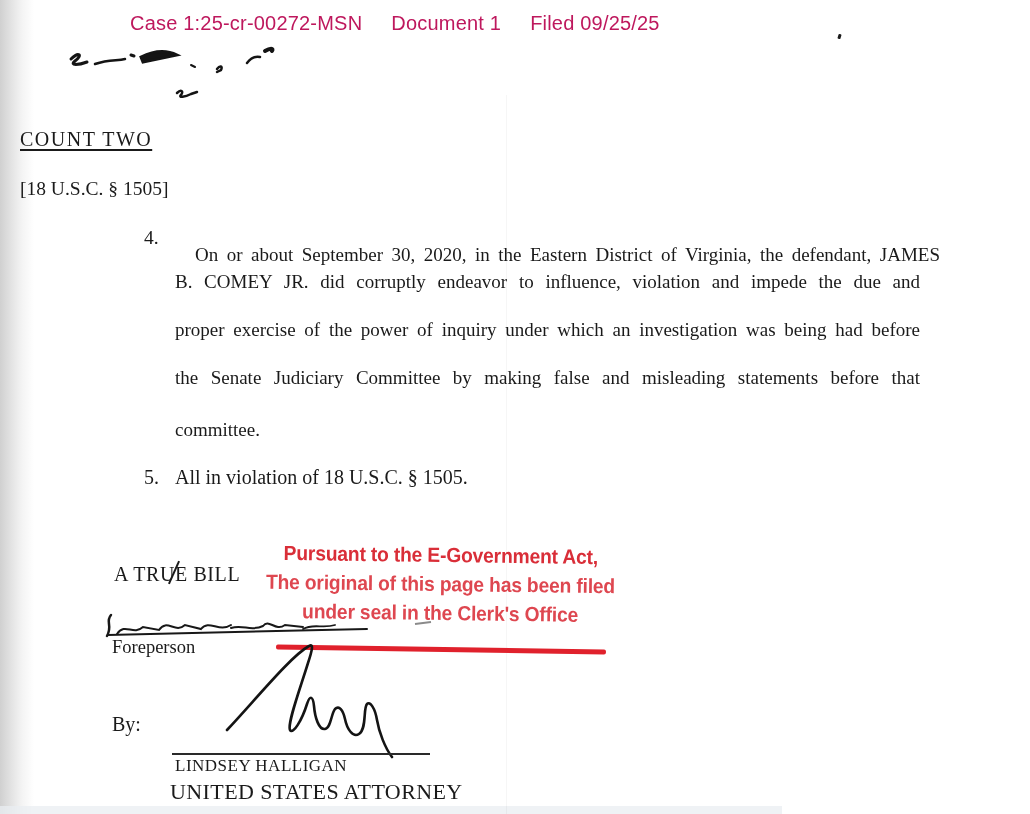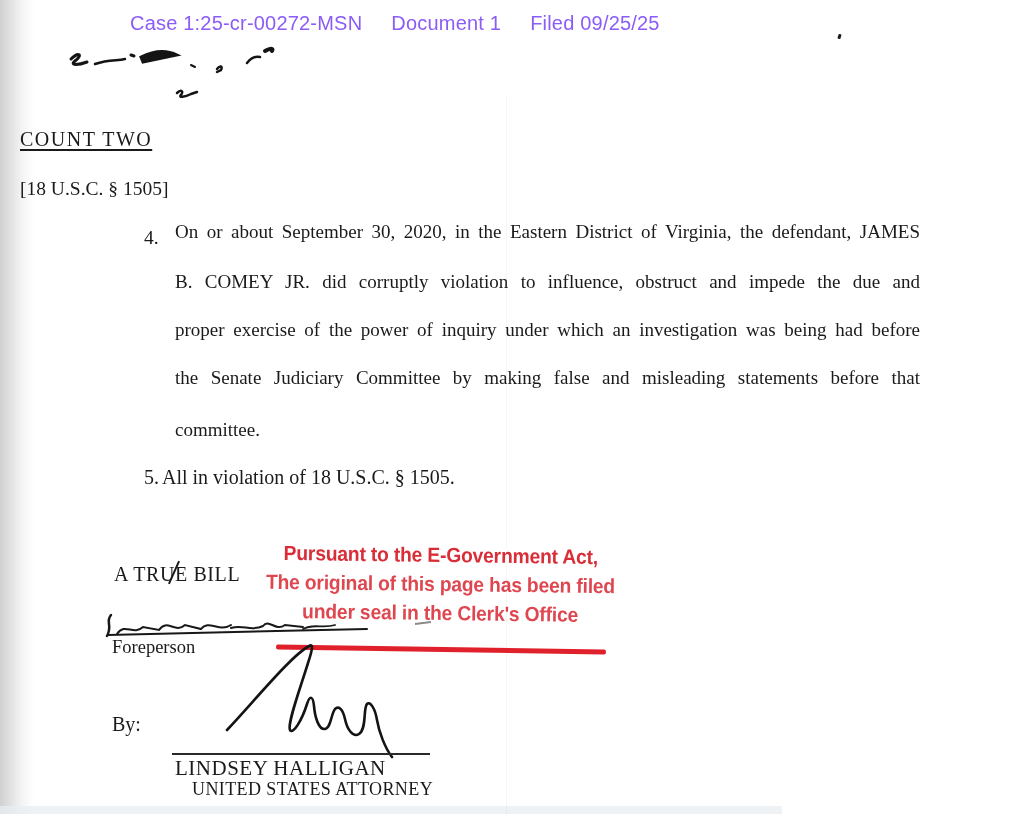--- a/index.html
+++ b/index.html
@@ -19,21 +19,21 @@
     background:#e9edf2;opacity:.75;
   }
   .crease{
     position:absolute;left:506px;top:95px;width:1px;height:719px;
     background:rgba(110,110,110,0.06);
   }
   
   .doc-header{
     position:absolute;left:130px;top:12px;display:flex;gap:29px;
     font-family:"Liberation Sans","DejaVu Sans",sans-serif;
-    font-size:20px;letter-spacing:.2px;color:#8b5cf6;white-space:nowrap;
+    font-size:20px;letter-spacing:.2px;color:#be185d;white-space:nowrap;
   }
   .ink-speck{
     position:absolute;left:838px;top:34px;width:3px;height:5px;
     background:#1c1c1c;border-radius:1px;transform:rotate(18deg);
   }
   
   .count-block{
     position:absolute;left:20px;top:127px;width:1020px;text-align:left;
     font-size:19.5px;line-height:24px;
   }
@@ -41,21 +41,21 @@
     font-size:20px;letter-spacing:1.5px;text-decoration:underline;
     text-underline-offset:3px;display:inline-block;margin-bottom:2px;
   }
   
   .para-num{position:absolute;font-size:19.5px;}
   .p4-line{
     position:absolute;left:175px;width:745px;font-size:19px;
     text-align:justify;text-align-last:justify;white-space:nowrap;
   }
   .p4-line.last{text-align:center;text-align-last:left;}
-  .p5-text{position:absolute;left:162px;top:466px;font-size:20px;}
+  .p5-text{position:absolute;left:175px;top:466px;font-size:20px;}
   
   .true-bill{position:absolute;left:114px;top:563px;font-size:20px;letter-spacing:.6px;}
   .u-slash{
     position:absolute;left:59px;top:-3px;width:2px;height:25px;
     background:#1a1a1a;transform:rotate(24deg);
   }
   
   .stamp{
     position:absolute;left:236px;top:540px;width:410px;text-align:center;
     font-family:"Liberation Sans","DejaVu Sans",sans-serif;
@@ -64,22 +64,22 @@
     opacity:.95;letter-spacing:-.2px;
   }
   .stamp .faded{opacity:.88;}
   .stamp-underline{
     position:absolute;left:276px;top:647px;width:330px;height:4.5px;
     background:#e0212c;border-radius:2px;transform:rotate(.9deg);
   }
   .foreperson-label{position:absolute;left:112px;top:637px;font-size:18.5px;}
   .by-label{position:absolute;left:112px;top:713px;font-size:20px;}
   .sig-line{position:absolute;left:172px;top:753px;width:258px;height:2px;background:#2a2a2a;}
-  .attorney-name{position:absolute;left:175px;top:756px;font-size:21px;letter-spacing:.5px;}
-  .attorney-title{position:absolute;left:192px;top:779px;font-size:18px;letter-spacing:.4px;}
+  .attorney-name{position:absolute;left:175px;top:756px;font-size:17px;letter-spacing:.5px;}
+  .attorney-title{position:absolute;left:170px;top:779px;font-size:22px;letter-spacing:.4px;}
   svg{position:absolute;overflow:visible;}
 </style>
 </head>
 <body>
 
 <div class="left-edge-shadow"></div>
 <div class="bottom-strip"></div>
 <div class="crease"></div>
 
 <div class="doc-header">
@@ -103,22 +103,22 @@
   </g>
 </svg>
 
 <div class="count-block">
   <span class="count-title">COUNT TWO</span><br>
   <br>
   <span>[18 U.S.C. § 1505]</span>
 </div>
 
 <span class="para-num" style="left:144px;top:227px;">4.</span>
-<div class="p4-line" style="top:221px;">On or about September 30, 2020, in the Eastern District of Virginia, the defendant, JAMES</div>
-<div class="p4-line" style="top:271px;">B. COMEY JR. did corruptly violation to influence, obstruct and impede the due and</div>
+<div class="p4-line" style="top:244px;margin-left:20px;">On or about September 30, 2020, in the Eastern District of Virginia, the defendant, JAMES</div>
+<div class="p4-line" style="top:271px;">B. COMEY JR. did corruptly endeavor to influence, violation and impede the due and</div>
 <div class="p4-line" style="top:319px;">proper exercise of the power of inquiry under which an investigation was being had before</div>
 <div class="p4-line" style="top:367px;">the Senate Judiciary Committee by making false and misleading statements before that</div>
 <div class="p4-line last" style="top:419px;">committee.</div>
 
 <span class="para-num" style="left:144px;top:466px;font-size:20px;">5.</span>
 <div class="p5-text">All in violation of 18 U.S.C. § 1505.</div>
 
 <div class="true-bill">
   <span>A TRUE BILL</span>
   <span class="u-slash"></span>

